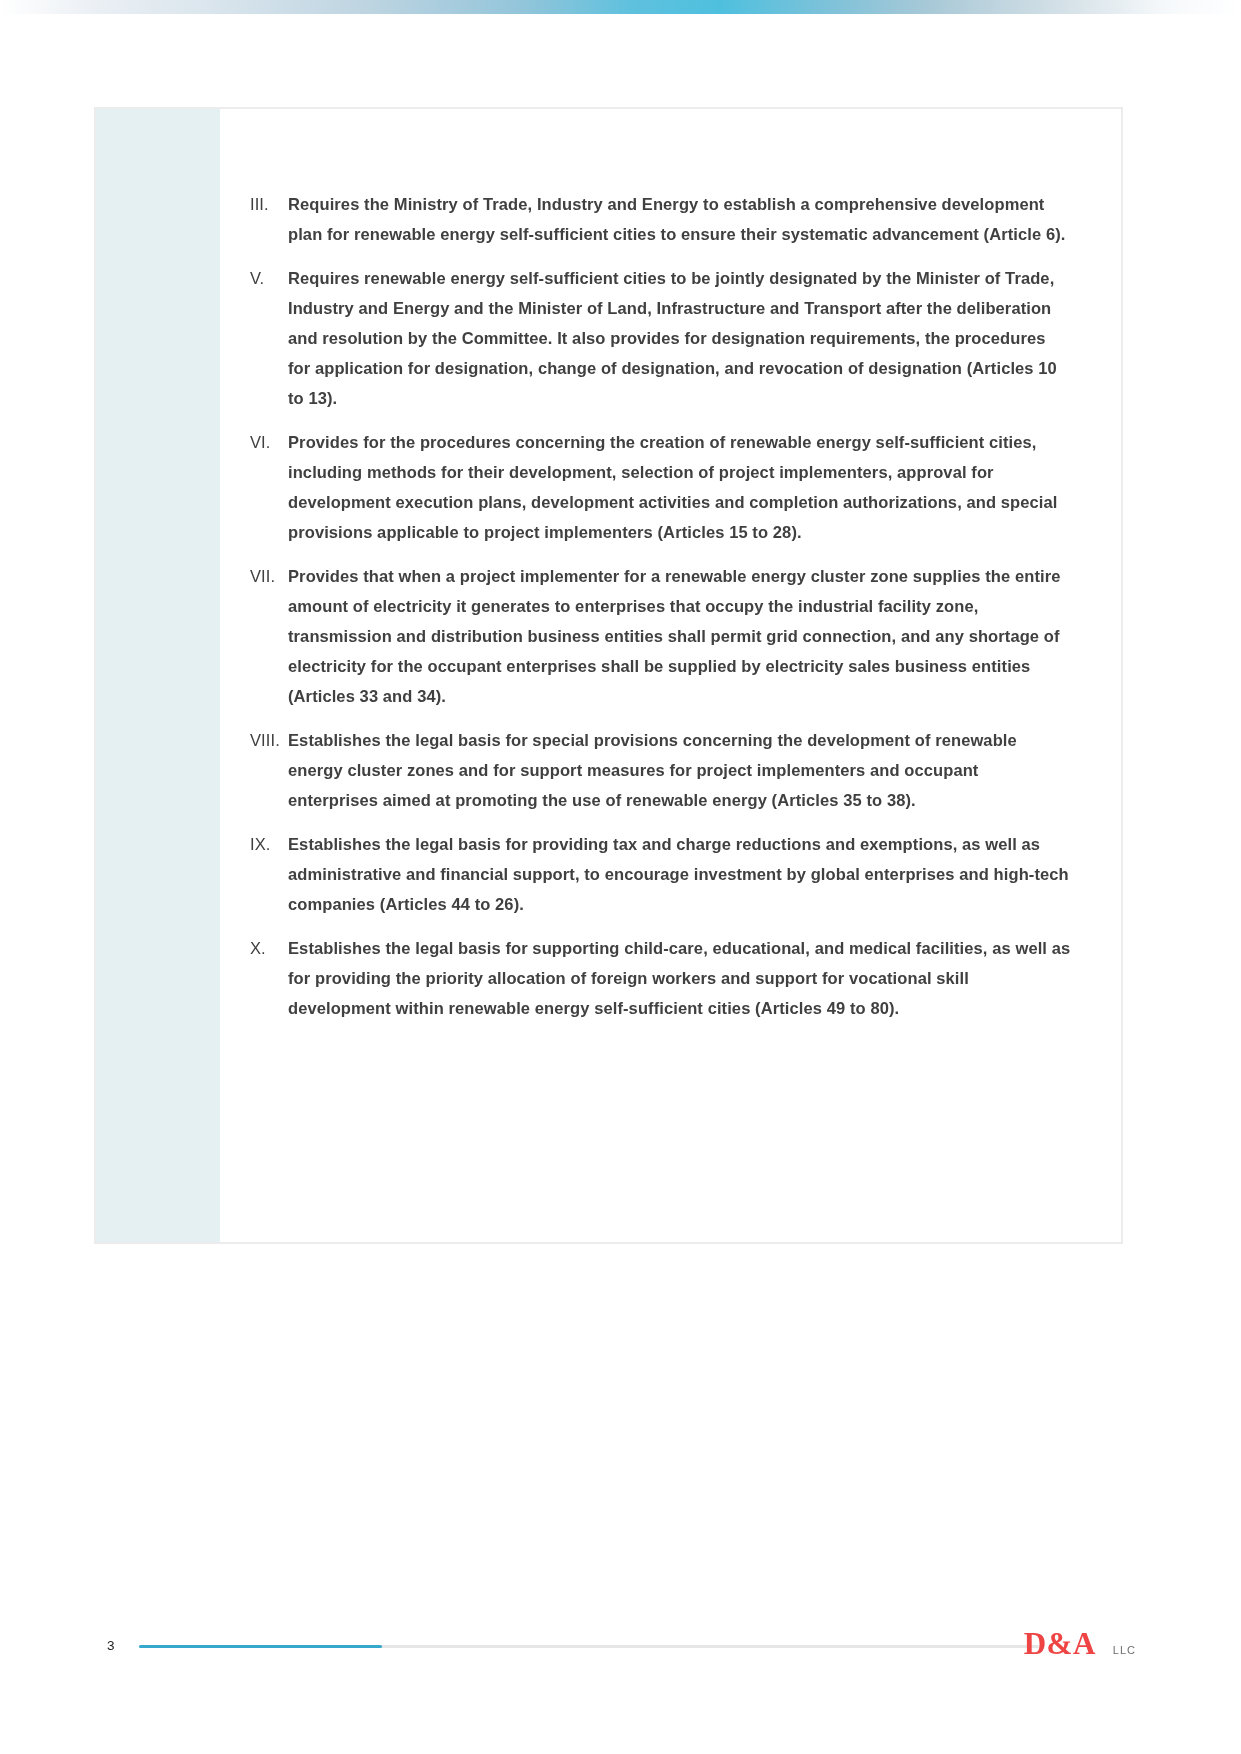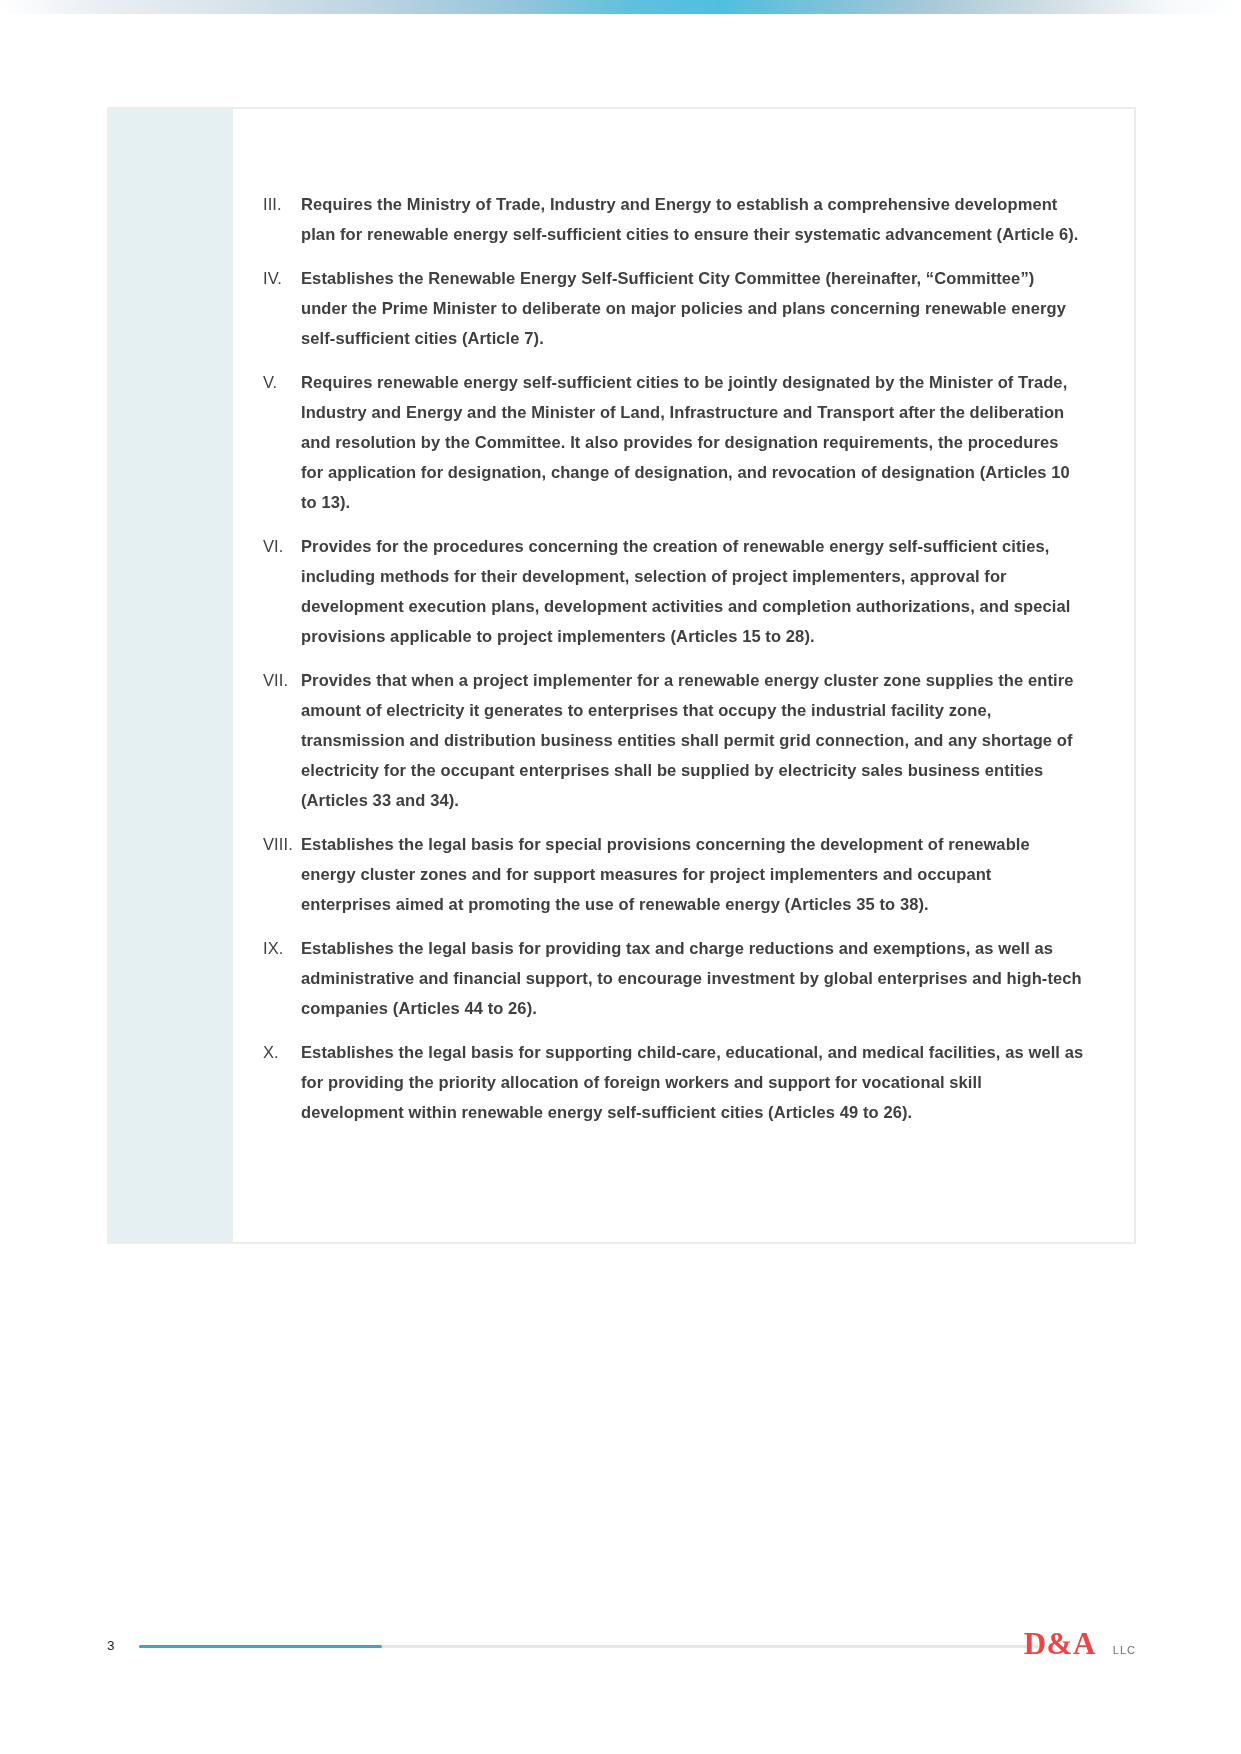--- a/index.html
+++ b/index.html
@@ -25,21 +25,21 @@
       #5ec1de 51%,
       #4ec0de 58%,
       #7fc2d9 67%,
       #a9c9d7 75%,
       #d2dfe6 85%,
       #f6f9fb 94%,
       #ffffff 100%);
   }
   .content-box {
     position: absolute;
-    left: 107px; top: 107px;
+    left: 94px; top: 107px;
     width: 1029px; height: 1137px;
     background: #ffffff;
     border: 2px solid #ececec;
   }
   .side-col {
     position: absolute;
     left: 0; top: 0; bottom: 0;
     width: 124px;
   }
   .text-area {
@@ -115,24 +115,20 @@
   <div class="content-box">
     <div class="side-col" style="background-color: rgb(229, 240, 242);"></div>
 
     <div class="text-area">
 
       <div class="item">
         <div class="marker">III.</div>
         <div class="text">Requires the Ministry of Trade, Industry and Energy to establish a comprehensive development plan for renewable energy self-sufficient cities to ensure their systematic advancement (Article 6).</div>
       </div>
 
-      <div class="item">
-        <div class="marker">IV.</div>
-        <div class="text">Establishes the Renewable Energy Self-Sufficient City Committee (hereinafter, “Committee”) under the Prime Minister to deliberate on major policies and plans concerning renewable energy self-sufficient cities (Article 7).</div>
-      </div>
 
       <div class="item">
         <div class="marker">V.</div>
         <div class="text">Requires renewable energy self-sufficient cities to be jointly designated by the Minister of Trade, Industry and Energy and the Minister of Land, Infrastructure and Transport after the deliberation and resolution by the Committee. It also provides for designation requirements, the procedures for application for designation, change of designation, and revocation of designation (Articles 10 to 13).</div>
       </div>
 
       <div class="item">
         <div class="marker">VI.</div>
         <div class="text">Provides for the procedures concerning the creation of renewable energy self-sufficient cities, including methods for their development, selection of project implementers, approval for development execution plans, development activities and completion authorizations, and special provisions applicable to project implementers (Articles 15 to 28).</div>
       </div>
@@ -147,21 +143,21 @@
         <div class="text">Establishes the legal basis for special provisions concerning the development of renewable energy cluster zones and for support measures for project implementers and occupant enterprises aimed at promoting the use of renewable energy (Articles 35 to 38).</div>
       </div>
 
       <div class="item">
         <div class="marker">IX.</div>
         <div class="text">Establishes the legal basis for providing tax and charge reductions and exemptions, as well as administrative and financial support, to encourage investment by global enterprises and high-tech companies (Articles 44 to 26).</div>
       </div>
 
       <div class="item">
         <div class="marker">X.</div>
-        <div class="text">Establishes the legal basis for supporting child-care, educational, and medical facilities, as well as for providing the priority allocation of foreign workers and support for vocational skill development within renewable energy self-sufficient cities (Articles 49 to 26).</div>
+        <div class="text">Establishes the legal basis for supporting child-care, educational, and medical facilities, as well as for providing the priority allocation of foreign workers and support for vocational skill development within renewable energy self-sufficient cities (Articles 49 to 80).</div>
       </div>
 
     </div>
   </div>
 
   <div class="footer">
     <div class="page-num">3</div>
     <div class="rule" style="background-color: rgb(230, 230, 230);">
       <div class="rule-accent" style="background-color: rgb(53, 168, 204);"></div>
     </div>

